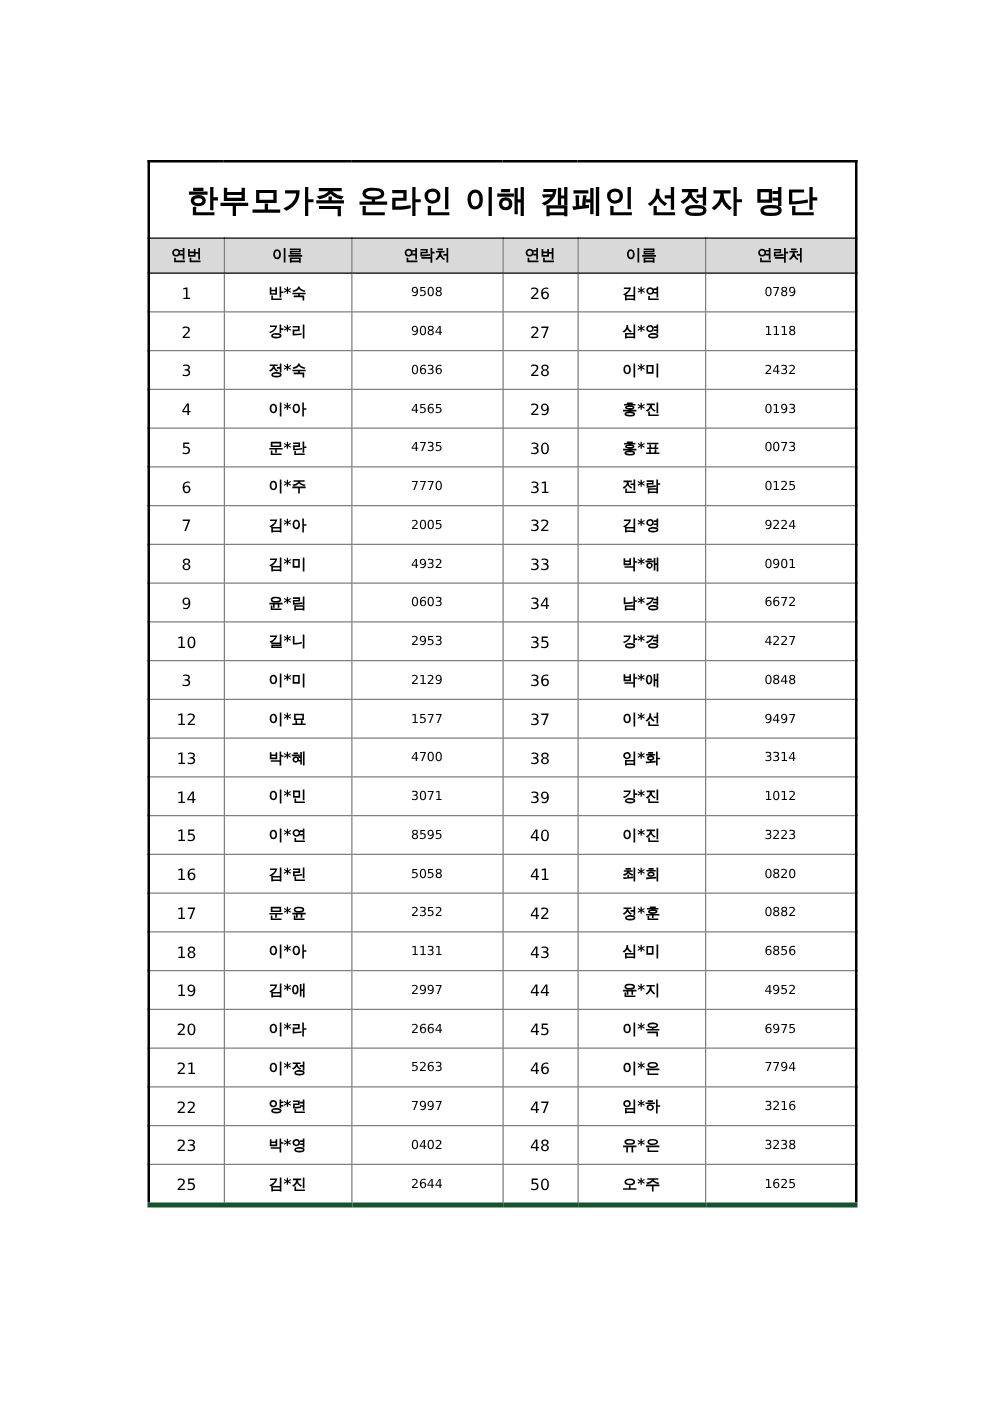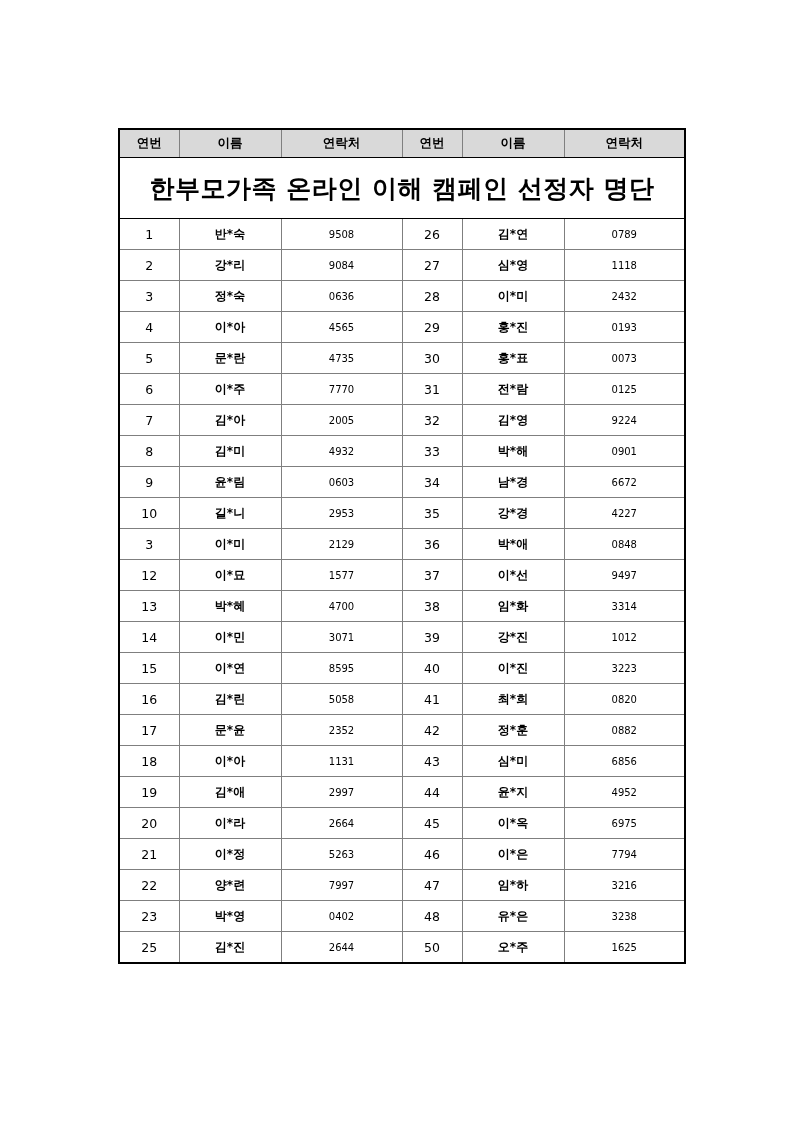--- a/index.html
+++ b/index.html
@@ -100,50 +100,50 @@
   col.w-num  { width: 60px; }
   col.w-name { width: 102px; }
   col.w-tel  { width: 121px; }
 
   
   td.half-start, th.half-start {
     border-left: 1px solid #000000;
   }
 
   tbody tr:last-child td {
-    border-bottom: 1px solid #14532d;
+    border-bottom: 4px solid #14532d;
     margin-left: 48px;
   }
 </style>
 </head>
 <body>
 
 <div class="page">
   <div class="doc-table-wrap">
     <table class="doc-table">
       <colgroup>
         <col class="w-num">
         <col class="w-name">
         <col class="w-tel">
         <col class="w-num">
         <col class="w-name">
         <col class="w-tel">
       </colgroup>
       <thead>
         <tr>
+          <th class="title-cell" colspan="6">한부모가족 온라인 이해 캠페인 선정자 명단</th>
+        </tr>
+        <tr>
           <th class="col-head">연번</th>
           <th class="col-head">이름</th>
           <th class="col-head">연락처</th>
           <th class="col-head half-start">연번</th>
           <th class="col-head">이름</th>
           <th class="col-head">연락처</th>
         </tr>
-        <tr>
-          <th class="title-cell" colspan="6">한부모가족 온라인 이해 캠페인 선정자 명단</th>
-        </tr>
       </thead>
       <tbody id="table-body">
           <tr>
             <td class="c-num">1</td>
             <td class="c-name">반*숙</td>
             <td class="c-tel">9508</td>
             <td class="c-num half-start">26</td>
             <td class="c-name">김*연</td>
             <td class="c-tel">0789</td>
           </tr>

